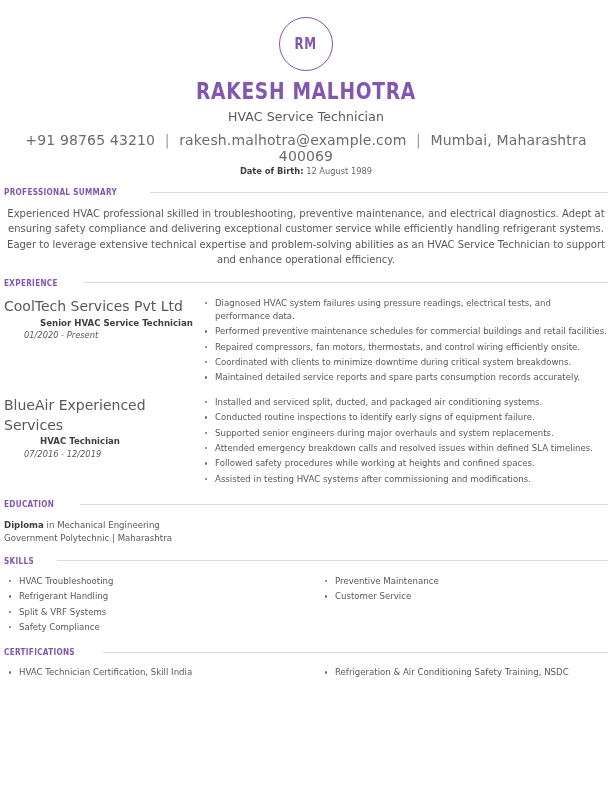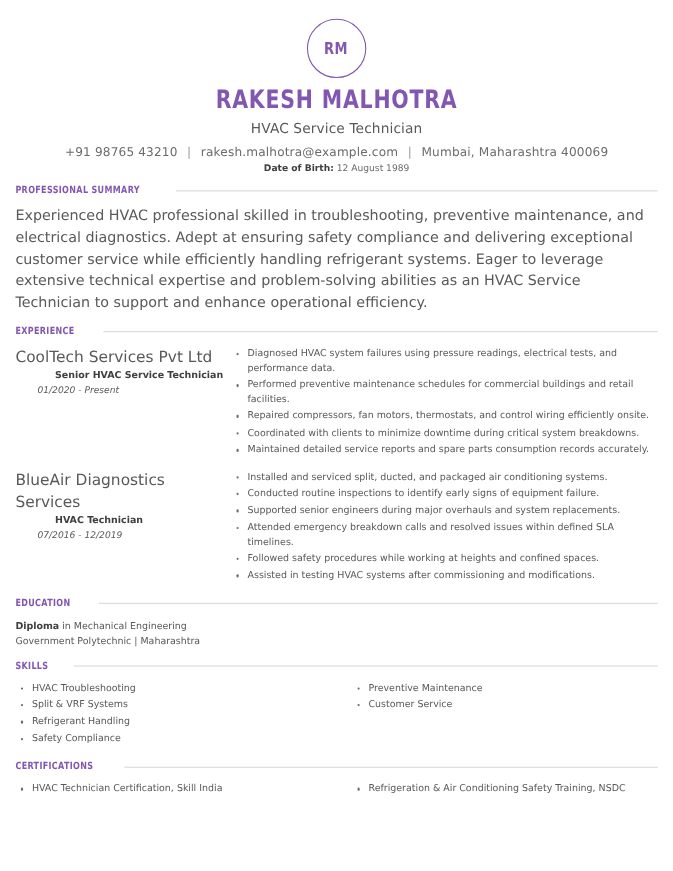--- a/index.html
+++ b/index.html
@@ -12,21 +12,21 @@
     height: 792px;
     font-family: "DejaVu Sans", "Liberation Sans", sans-serif;
     color: #58595b;
     -webkit-font-smoothing: antialiased;
   }
   .page {
     position: relative;
     width: 612px;
     height: 792px;
     box-sizing: border-box;
-    padding: 0 14px;
+    padding: 0 4px;
     background: #ffffff;
     overflow: hidden;
   }
 
   
   .header {
     text-align: center;
     padding-top: 17px;
   }
   .monogram {
@@ -60,21 +60,21 @@
   }
   .job-title {
     margin-top: 6px;
     font-size: 12.5px;
     color: #58595b;
     font-weight: normal;
     letter-spacing: 0.1px;
   }
   .contact-line {
     margin-top: 8px;
-    font-size: 11px;
+    font-size: 14px;
     color: #6a6b6d;
     letter-spacing: 0.15px;
   }
   .contact-sep {
     display: inline-block;
     padding: 0 5px;
     color: #9a9b9d;
   }
   .dob-line {
     margin-top: 2px;
@@ -102,24 +102,24 @@
   }
   .section-rule {
     flex: 1 1 auto;
     height: 1px;
     background: #d8d9da;
   }
 
   
   .summary-body {
     margin-top: 9px;
-    font-size: 13px;
+    font-size: 10px;
     line-height: 1.52;
     color: #58595b;
-    text-align: left;
+    text-align: center;
   }
 
   
   .exp-entry {
     display: flex;
     margin-top: 9px;
     gap: 0;
   }
   .exp-left {
     width: 200px;
@@ -249,21 +249,21 @@
           <li>Performed preventive maintenance schedules for commercial buildings and retail facilities.</li>
           <li>Repaired compressors, fan motors, thermostats, and control wiring efficiently onsite.</li>
           <li>Coordinated with clients to minimize downtime during critical system breakdowns.</li>
           <li>Maintained detailed service reports and spare parts consumption records accurately.</li>
         </ul>
       </div>
     </div>
 
     <div class="exp-entry">
       <div class="exp-left">
-        <div class="exp-company">BlueAir Diagnostics Services</div>
+        <div class="exp-company">BlueAir Experienced Services</div>
         <div class="exp-role">HVAC Technician</div>
         <div class="exp-dates">07/2016 - 12/2019</div>
       </div>
       <div class="exp-right">
         <ul class="bullets">
           <li>Installed and serviced split, ducted, and packaged air conditioning systems.</li>
           <li>Conducted routine inspections to identify early signs of equipment failure.</li>
           <li>Supported senior engineers during major overhauls and system replacements.</li>
           <li>Attended emergency breakdown calls and resolved issues within defined SLA timelines.</li>
           <li>Followed safety procedures while working at heights and confined spaces.</li>
@@ -288,22 +288,22 @@
 
   <div class="section">
     <div class="section-head">
       <div class="section-title">SKILLS</div>
       <div class="section-rule"></div>
     </div>
     <div class="two-col">
       <div class="col col-left">
         <ul class="bullets">
           <li>HVAC Troubleshooting</li>
+          <li>Refrigerant Handling</li>
           <li>Split &amp; VRF Systems</li>
-          <li>Refrigerant Handling</li>
           <li>Safety Compliance</li>
         </ul>
       </div>
       <div class="col col-right">
         <ul class="bullets">
           <li>Preventive Maintenance</li>
           <li>Customer Service</li>
         </ul>
       </div>
     </div>

